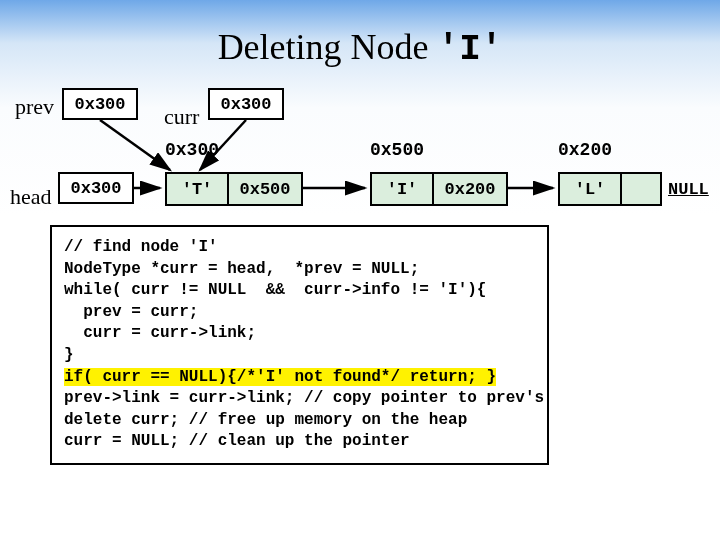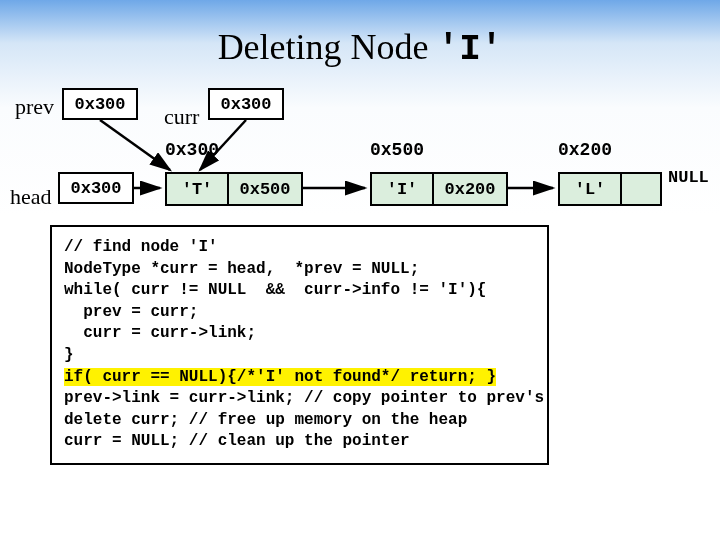--- a/index.html
+++ b/index.html
@@ -132,21 +132,21 @@
   <div class="node" style="left:370px; top:172px;">
     <div class="cell info">'I'</div>
     <div class="cell link">0x200</div>
   </div>
 
   <div class="node" style="left:558px; top:172px;">
     <div class="cell info">'L'</div>
     <div class="cell link" style="width:38px;"></div>
   </div>
 
-  <span class="nullbox" style="left:668px; top:168px;">NULL</span>
+  <span class="nullbox" style="left:668px; top:180px;text-decoration:underline;">NULL</span>
 
   <svg class="arrows">
     <defs>
       <marker id="ah" markerWidth="10" markerHeight="10" refX="8" refY="3" orient="auto">
         <path d="M0,0 L9,3 L0,6 Z" fill="#000"></path>
       </marker>
     </defs>
 
     <line x1="100" y1="120" x2="170" y2="170" stroke="#000" stroke-width="2.5" marker-end="url(#ah)"></line>
 

